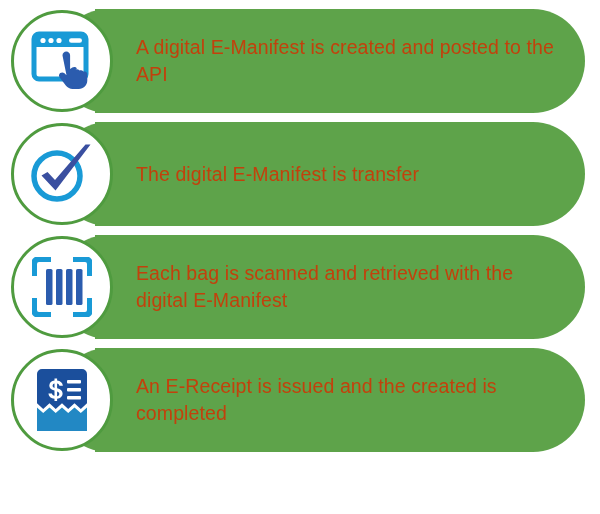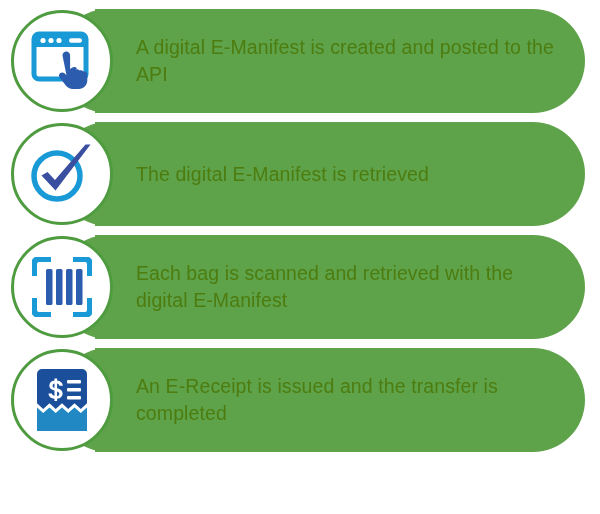--- a/index.html
+++ b/index.html
@@ -74,21 +74,21 @@
     position: absolute;
     left: 136px;
     top: 0;
     width: 430px;
     height: 104px;
     display: flex;
     align-items: center;
   }
   .step-text span {
     display: block;
-    color: #4d7c0f;
+    color: #c2410c;
     font-size: 19.5px;
     line-height: 27px;
     font-family: "Liberation Sans", sans-serif;
     font-weight: 400;
     letter-spacing: 0.1px;
   }
 </style>
 </head>
 <body>
 
@@ -135,21 +135,21 @@
       <span>
         <svg width="66" height="64" viewBox="0 0 66 64" xmlns="http://www.w3.org/2000/svg">
 
           <circle cx="28" cy="34" r="23" fill="none" stroke="#199ad6" stroke-width="5.5"></circle>
 
           <path d="M12.5 33.5 L26.5 48.5 L61.5 2.5 L56.5 2.5 L26.0 38.0 L18.5 30.0 Z" fill="#3a4fa0"></path>
         </svg>
       </span>
     </div>
     <div class="step-text">
-      <span>The digital E-Manifest is retrieved</span>
+      <span>The digital E-Manifest is transfer</span>
     </div>
   </div>
 
   <div class="step-row r2">
     <div class="pill"></div>
     <div class="pill-left-fill"></div>
     <div class="badge">
       <span>
         <svg width="60" height="60" viewBox="0 0 60 60" xmlns="http://www.w3.org/2000/svg">
 
@@ -201,17 +201,17 @@
           <rect x="31" y="28" width="14" height="3.6" rx="1.0" fill="#ffffff"></rect>
 
           <path d="M1 39.5 l6.2 5.6 l6.3 -5.6 l6.2 5.6 l6.3 -5.6
                    l6.2 5.6 l6.3 -5.6 l6.3 5.6 l6.2 -5.6
                    v-4.2 l-6.2 5.6 l-6.3 -5.6 l-6.3 5.6 l-6.2 -5.6
                    l-6.3 5.6 l-6.2 -5.6 l-6.3 5.6 l-6.2 -5.6 z" fill="#ffffff"></path>
         </svg>
       </span>
     </div>
     <div class="step-text">
-      <span>An E-Receipt is issued and the transfer is completed</span>
+      <span>An E-Receipt is issued and the created is completed</span>
     </div>
   </div>
 
 </div>
 
 </body></html>

